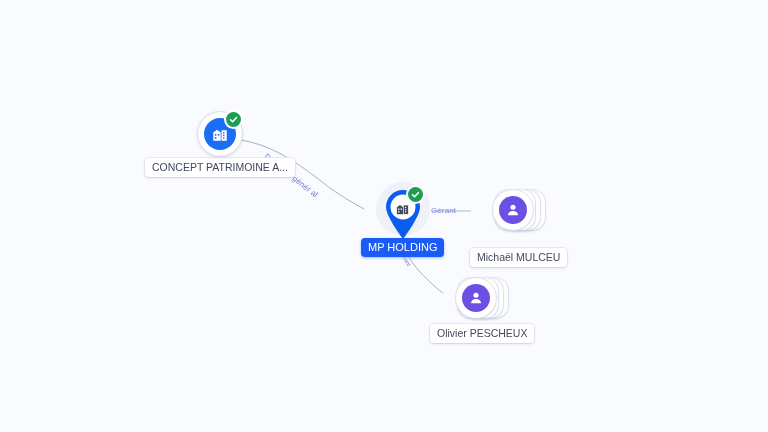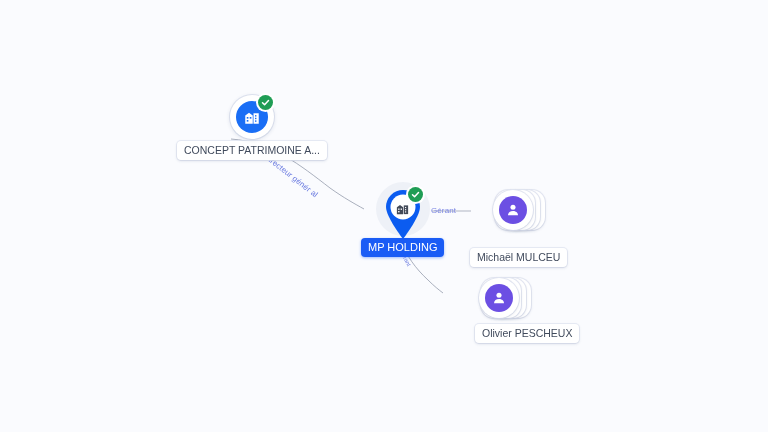--- a/index.html
+++ b/index.html
@@ -203,21 +203,21 @@
   </svg>
 
   <div class="arrow-marker" style="left:424px; top:208px;"></div>
 
   <div class="edge-label" style="left:268px; top:152px; transform: rotate(38deg); transform-origin: left top;">Directeur génér al</div>
 
   <div class="edge-label horiz" style="left:431px; top:206px;">Gérant</div>
 
   <div class="edge-label tiny" style="left:404px; top:249px; transform: rotate(62deg); transform-origin: left top;">Gérant</div>
 
-  <div class="node" style="left:145px; top:95px;margin-left:32px;">
+  <div class="node" style="left:145px; top:112px;">
     <div class="company-circle-wrap">
       <div class="company-circle-halo"></div>
       <div class="company-circle-inner">
         <svg width="18" height="18" viewBox="0 0 24 24" fill="#ffffff">
           <path d="M3 21V10l5-3.6L13 10v11H3z"></path>
           <path d="M14 21V7h7v14h-7z"></path>
           <rect x="5" y="12" width="2.2" height="2.2" fill="#1a6ef5"></rect>
           <rect x="9" y="12" width="2.2" height="2.2" fill="#1a6ef5"></rect>
           <rect x="5" y="16" width="2.2" height="2.2" fill="#1a6ef5"></rect>
           <rect x="16" y="9.5" width="1.9" height="1.9" fill="#1a6ef5"></rect>
@@ -286,16 +286,16 @@
       <div class="person-card c1"></div>
       <div class="person-card front">
         <div class="person-avatar">
           <svg width="16" height="16" viewBox="0 0 24 24" fill="#ffffff">
             <circle cx="12" cy="8" r="3.8"></circle>
             <path d="M4.5 20c0-4.1 3.4-6.4 7.5-6.4s7.5 2.3 7.5 6.4z"></path>
           </svg>
         </div>
       </div>
     </div>
-    <div class="node-label" style="margin-top:2px;margin-left:45px;">Olivier PESCHEUX</div>
+    <div class="node-label" style="margin-top:2px;">Olivier PESCHEUX</div>
   </div>
 
 </div>
 
 </body></html>

